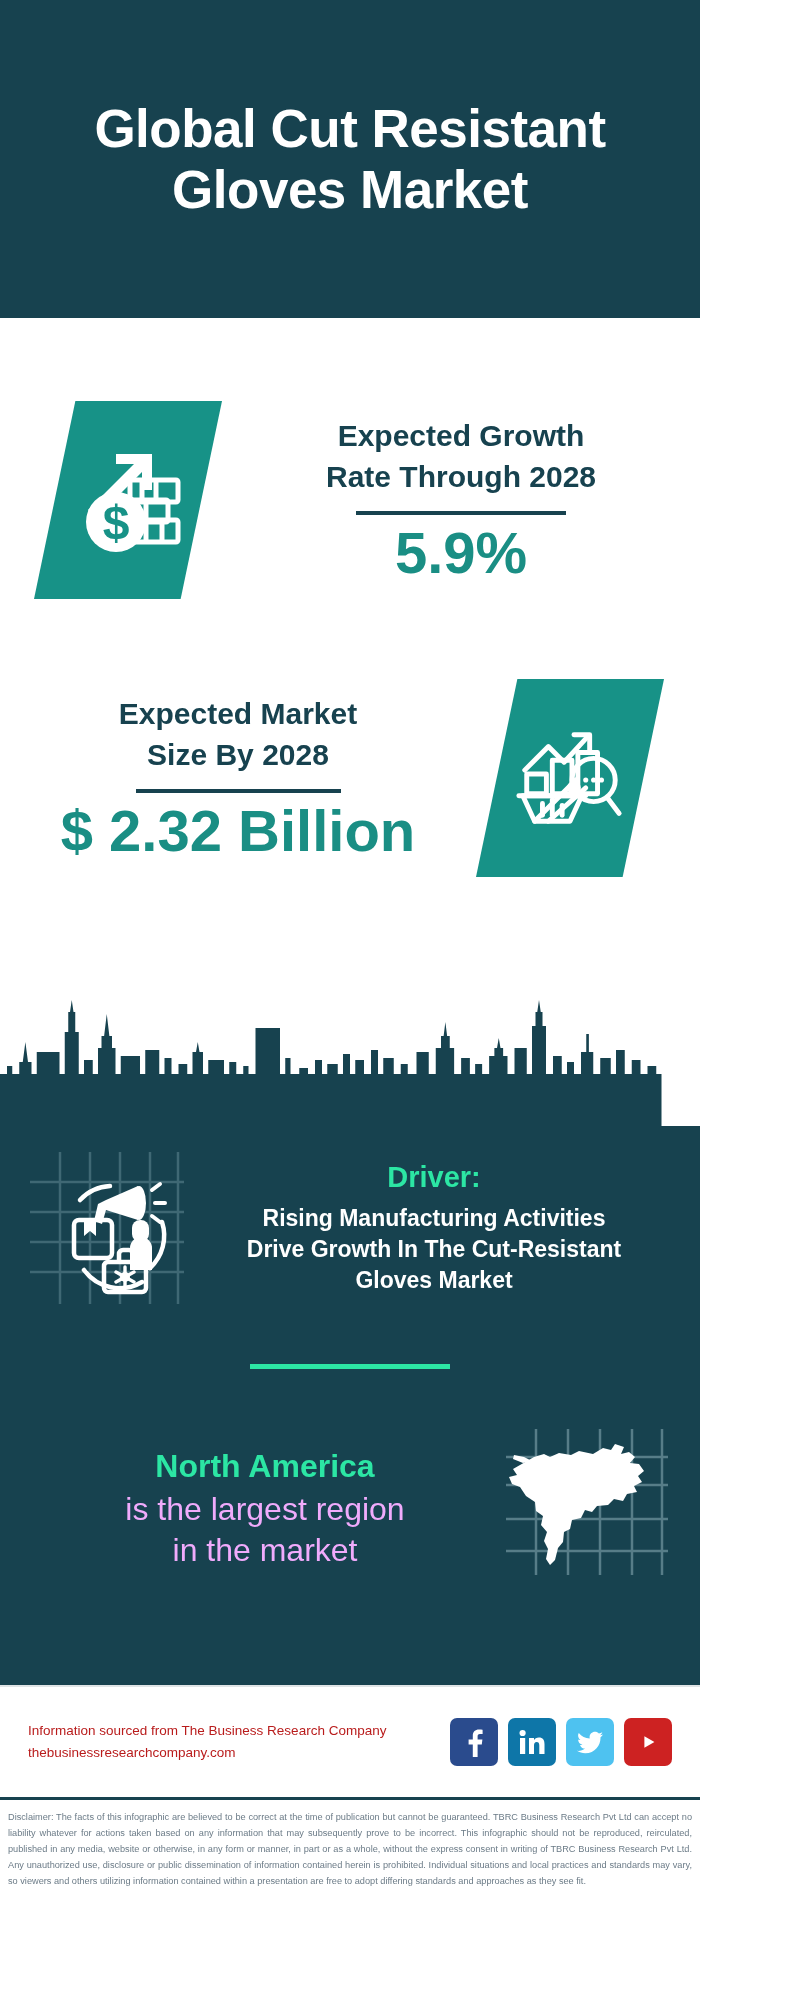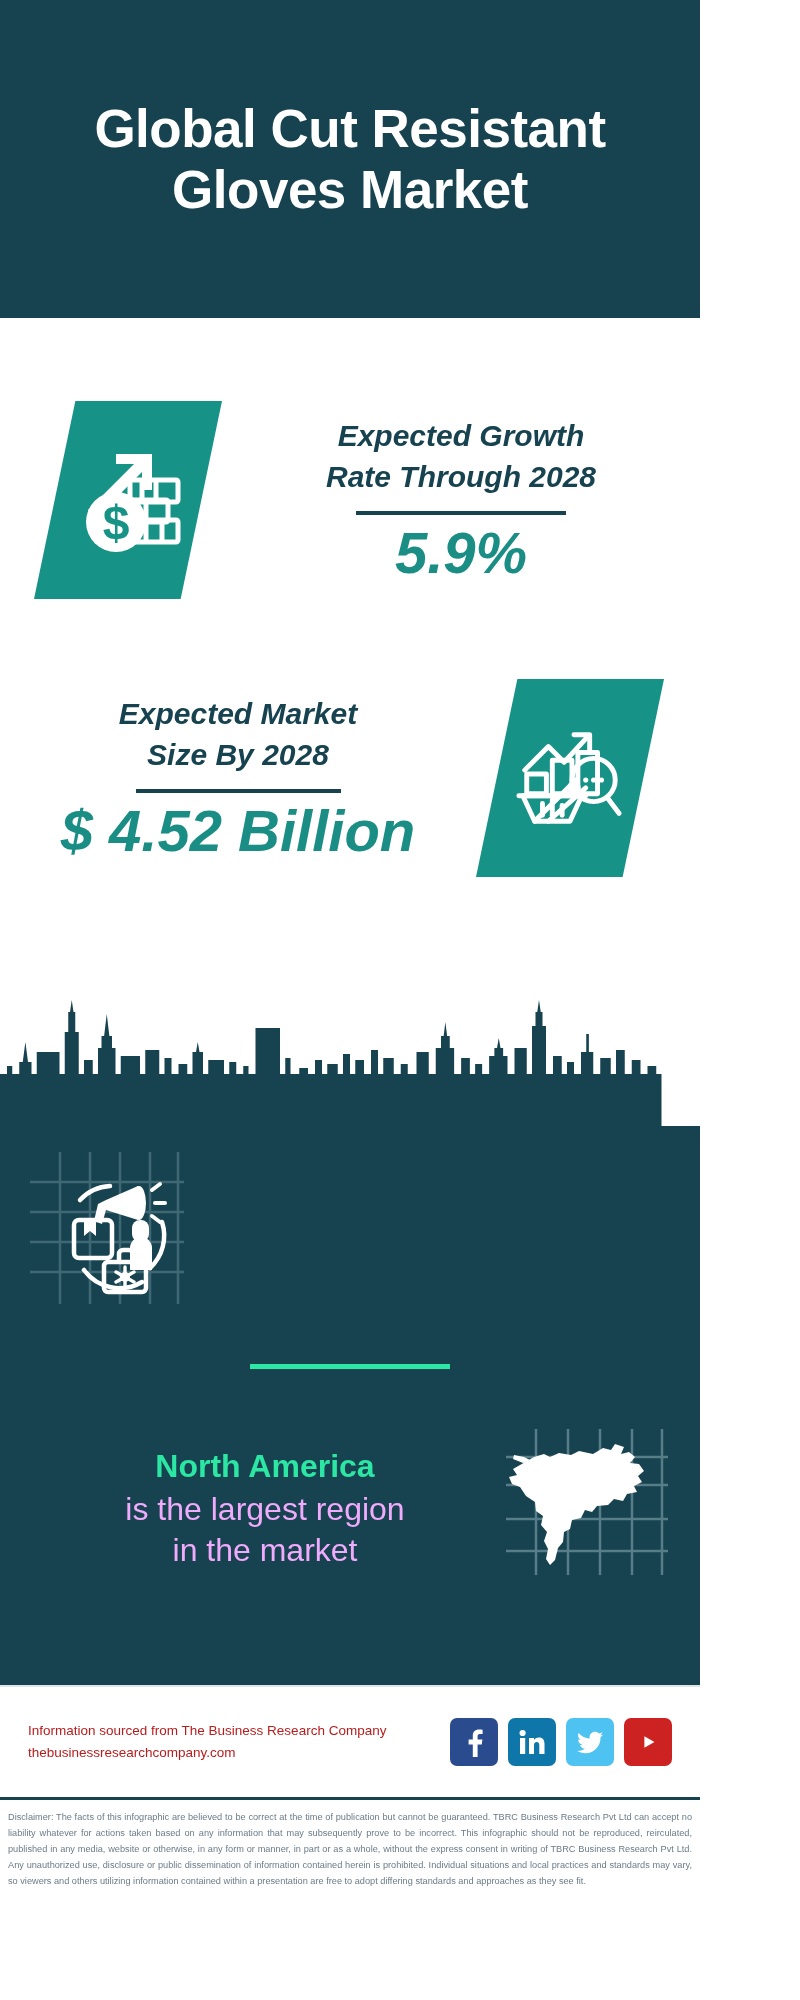--- a/index.html
+++ b/index.html
@@ -57,21 +57,21 @@
   .para-1 {
     width: 188px; height: 198px;
     margin-left: 34px;
     clip-path: polygon(22% 0%, 100% 0%, 78% 100%, 0% 100%);
   }
   .para-2 {
     width: 188px; height: 198px;
     clip-path: polygon(22% 0%, 100% 0%, 78% 100%, 0% 100%);
   }
 
-  .stat-text { display: flex; flex-direction: column; align-items: center; font-style: italic; }
+  .stat-text { display: flex; flex-direction: column; align-items: center; }
   .stat-label {
     color: #17424f;
     font-size: 30px;
     font-weight: bold;
     line-height: 1.37;
     text-align: center;
     white-space: pre-line;
   }
   .stat-rule {
     height: 4px;
@@ -232,21 +232,21 @@
         <div class="stat-rule" style="width:210px;"></div>
         <div class="stat-value">5.9%</div>
       </div>
     </div>
 
     <div class="stat-row" style="height:300px;">
       <div class="stat-text" style="flex:1;">
         <div class="stat-label">Expected Market
 Size By 2028</div>
         <div class="stat-rule" style="width:205px;"></div>
-        <div class="stat-value">$ 4.52 Billion</div>
+        <div class="stat-value">$ 2.32 Billion</div>
       </div>
       <div class="parallelogram para-2" style="margin-right:36px;">
         <svg width="118" height="118" viewBox="0 0 120 120">
           <g fill="none" stroke="#ffffff" stroke-width="5" stroke-linecap="round" stroke-linejoin="round">
 
             <polyline points="14,52 38,28 54,44 78,18"></polyline>
             <polyline points="64,16 80,16 80,32"></polyline>
 
             <rect x="16" y="56" width="20" height="20"></rect>
             <rect x="42" y="42" width="20" height="34"></rect>
@@ -331,20 +331,26 @@
           </g>
           <g fill="#ffffff">
             <circle cx="99" cy="129" r="5"></circle>
             <g stroke="#ffffff" stroke-width="3.4" stroke-linecap="round">
               <line x1="99" y1="119" x2="99" y2="139"></line>
               <line x1="90" y1="124" x2="108" y2="134"></line>
               <line x1="90" y1="134" x2="108" y2="124"></line>
             </g>
           </g>
         </svg>
+      </div>
+      <div class="driver-copy">
+        <div class="driver-heading">Driver:</div>
+        <div class="driver-text">Rising Manufacturing Activities
+Drive Growth In The Cut-Resistant
+Gloves Market</div>
       </div>
     </div>
 
     <div class="green-divider"></div>
 
     <div class="region-row">
       <div class="region-copy">
         <div class="region-name">North America</div>
         <div class="region-sub">is the largest region
 in the market</div>

